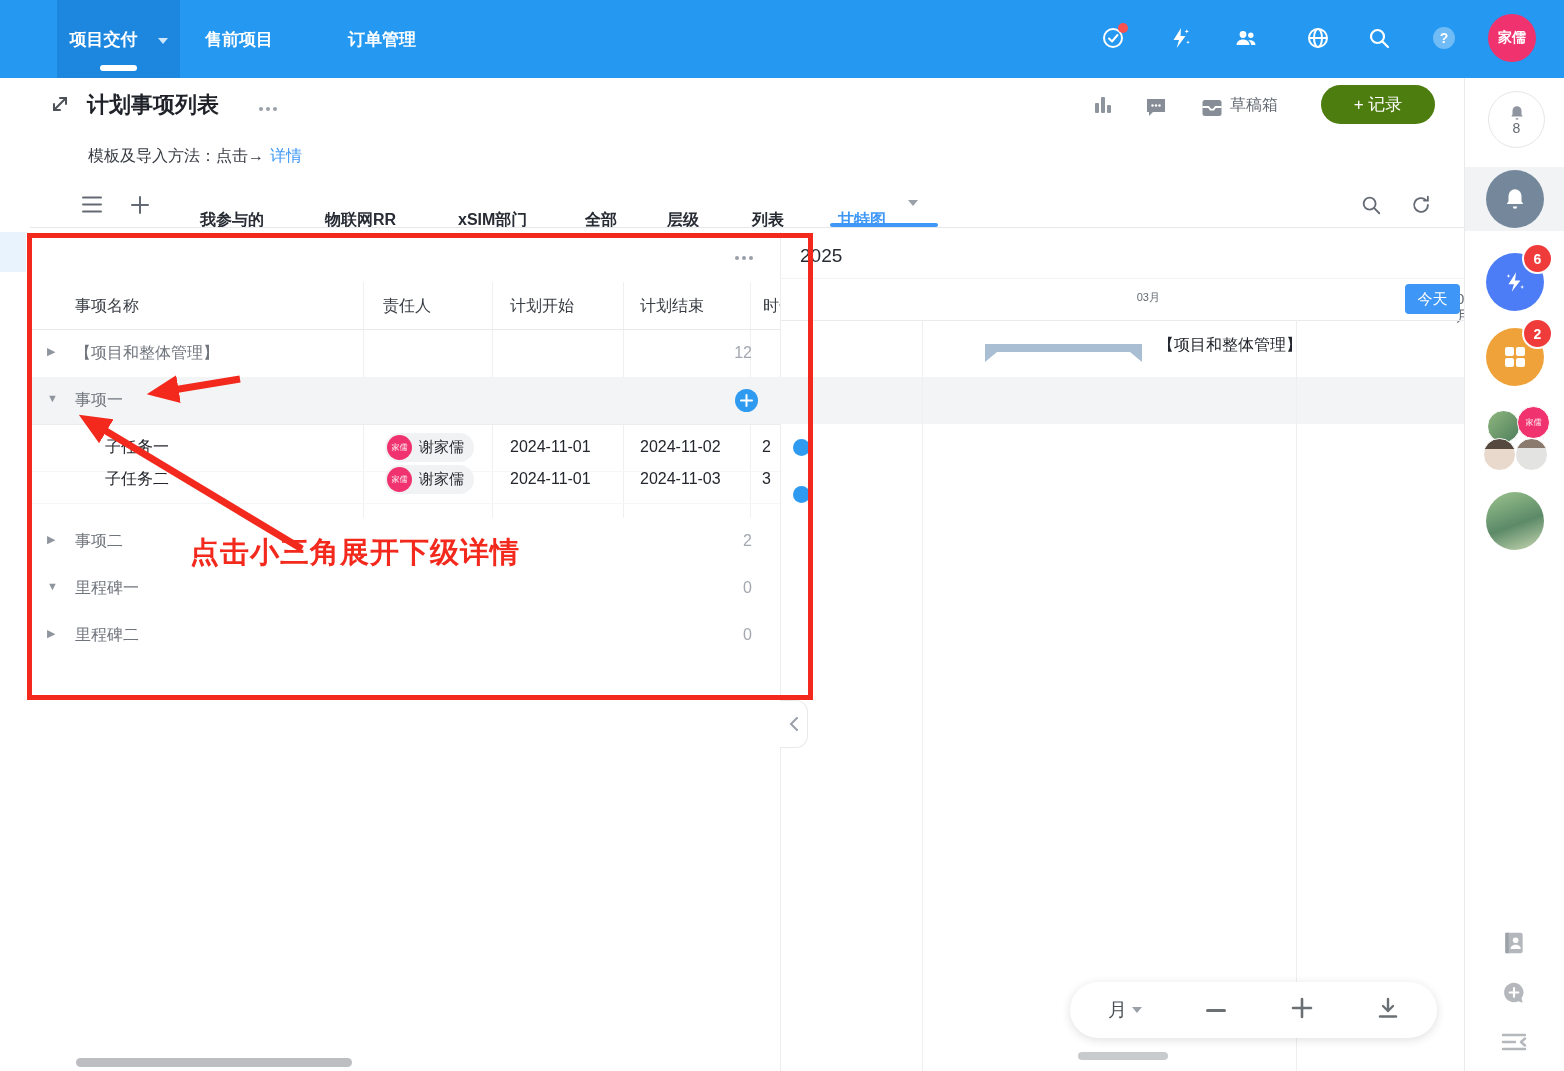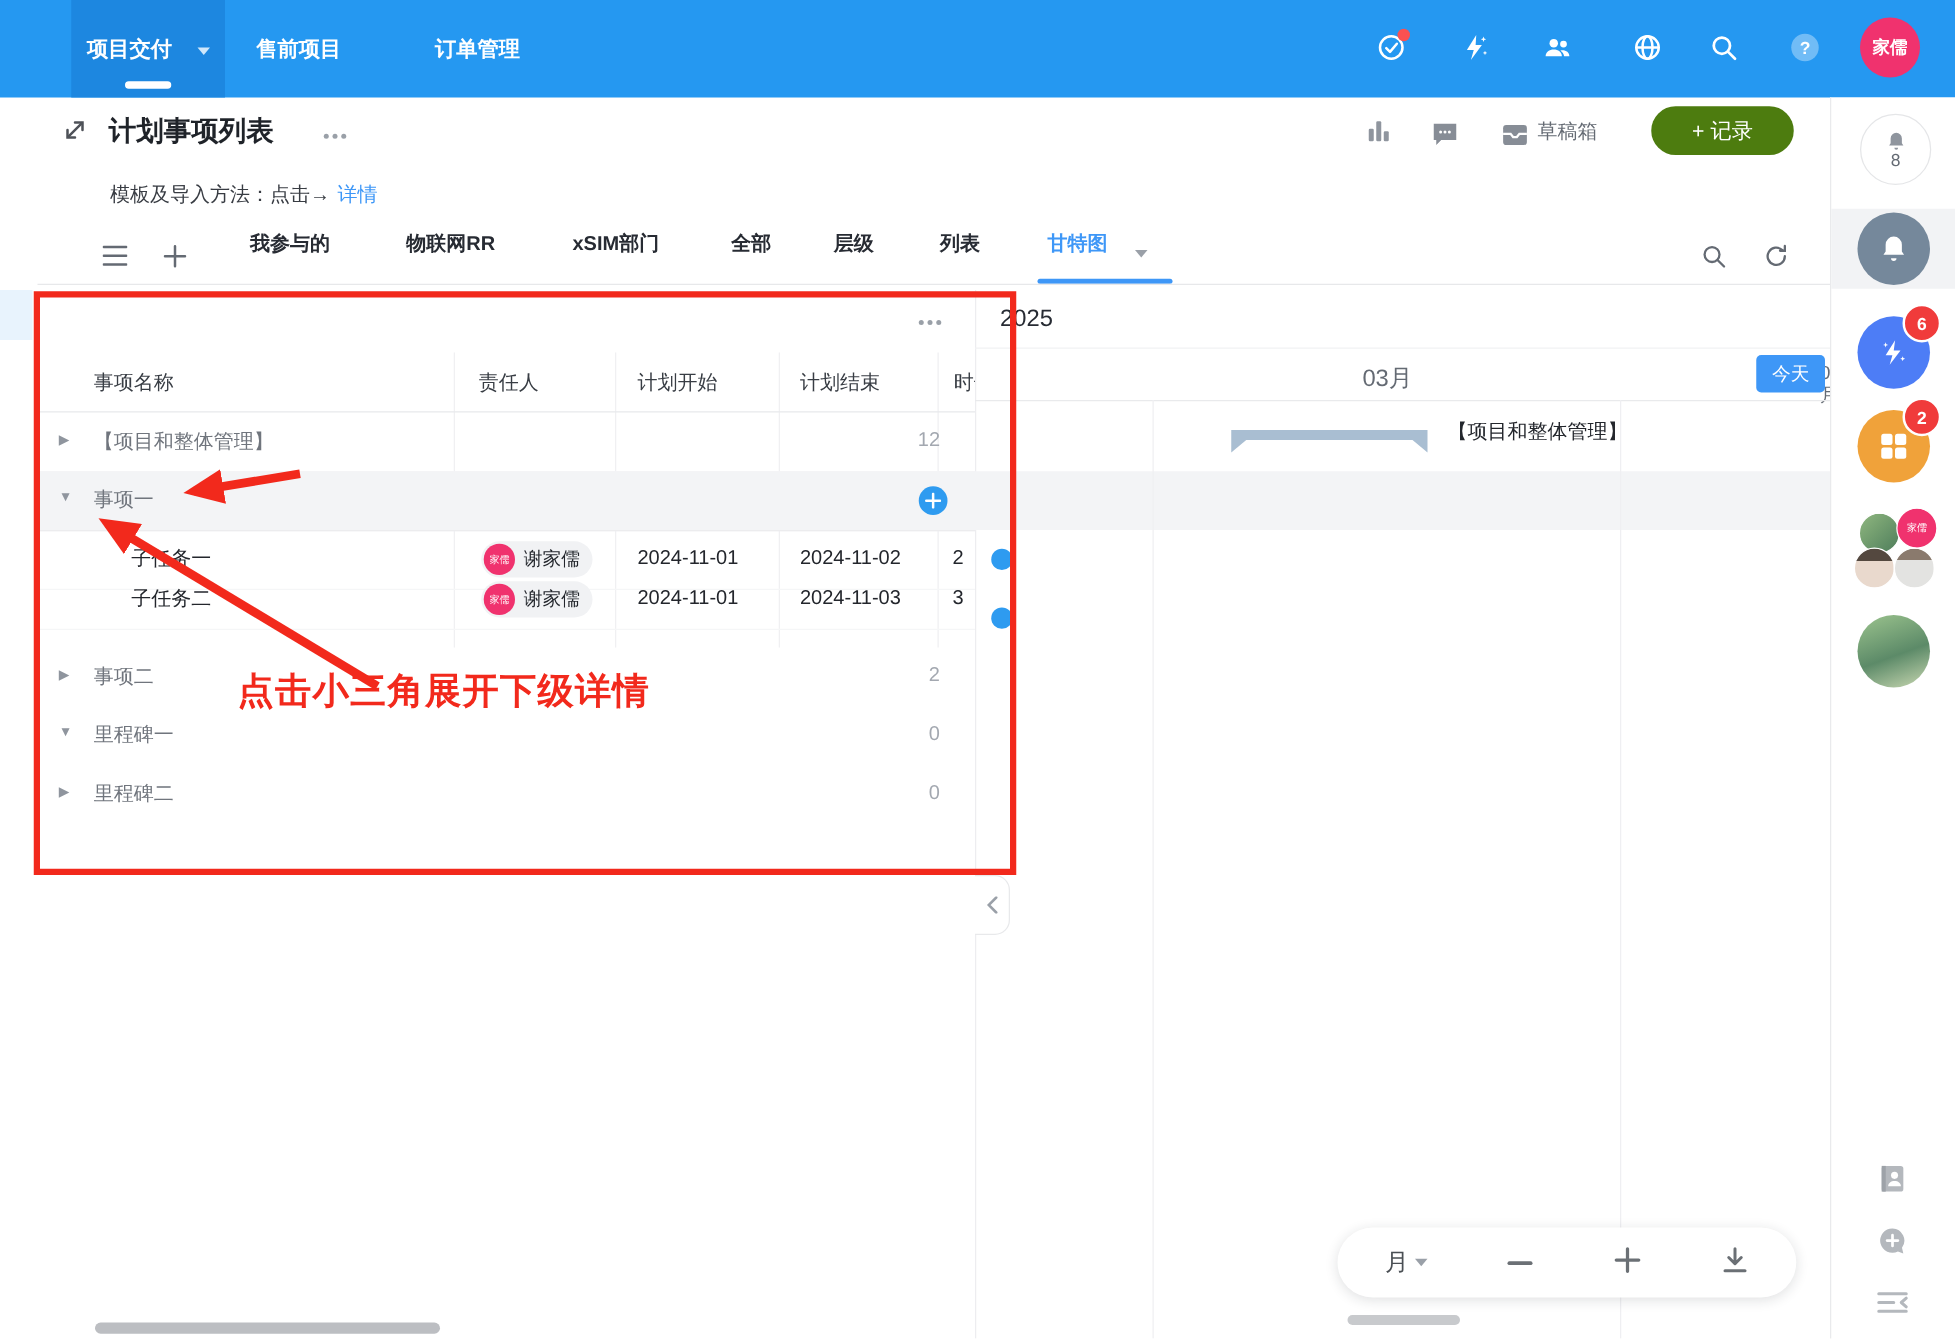--- a/index.html
+++ b/index.html
@@ -25,21 +25,21 @@
   .dots{position:absolute;width:4px;height:4px;border-radius:50%;background:#9aa0a8;box-shadow:7px 0 #9aa0a8,-7px 0 #9aa0a8;}
   .title-dots{left:266px;top:107px;}
   .icon-stats{left:1092px;top:94px;} .icon-comment{left:1144px;top:95px;} .icon-inbox{left:1200px;top:96px;}
   .draft-label{position:absolute;left:1230px;top:95px;font-size:16px;color:#646a73;}
   .record-btn{position:absolute;left:1321px;top:85px;width:114px;height:39px;border-radius:20px;background:#4d7c0f;color:#fff;font-size:17px;display:flex;align-items:center;justify-content:center;}
   .subtitle{position:absolute;left:88px;top:146px;font-size:16px;color:#383c43;}
   .subtitle .link{color:#3e97f7;margin-left:6px;}
 
   
   .icon-list{left:82px;top:196px;} .icon-plus{left:130px;top:195px;}
-  .vtab{position:absolute;top:185px;font-size:16px;font-weight:bold;color:#272b33;}
+  .vtab{position:absolute;top:210px;font-size:16px;font-weight:bold;color:#272b33;}
   .vt0{left:200px;} .vt1{left:325px;} .vt2{left:458px;} .vt3{left:585px;} .vt4{left:667px;} .vt5{left:752px;}
   .vt6{left:838px;color:#3e97f7;}
   .caret-g{position:absolute;left:908px;top:200px;width:0;height:0;border-left:5px solid transparent;border-right:5px solid transparent;border-top:6px solid #9aa0a8;}
   .active-underline{position:absolute;left:830px;top:223px;width:108px;height:4px;border-radius:2px;background:#3e97f7;}
   .icon-search2{left:1360px;top:194px;} .icon-refresh{left:1410px;top:194px;}
   .toolbar-divider{position:absolute;left:30px;top:227px;width:1434px;height:1px;background:#e7e8ea;}
   .left-pin{position:absolute;left:0;top:232px;width:26px;height:40px;background:#e8f3fd;}
 
   
   .tablep{position:absolute;left:30px;top:232px;width:750px;height:839px;overflow:hidden;}
@@ -65,21 +65,21 @@
   .chip-nm{font-size:15px;color:#23262c;margin:0 10px 0 7px;}
   .dt{position:absolute;top:14px;font-size:16px;color:#23262c;}
   .dts{left:480px;} .dte{left:610px;}
   .addbtn{position:absolute;left:705px;top:12px;width:23px;height:23px;border-radius:50%;background:#2e9bf0;display:flex;align-items:center;justify-content:center;}
 
   
   .ganttp{position:absolute;left:780px;top:232px;width:684px;height:839px;overflow:hidden;background:#fff;}
   .splitline{position:absolute;left:0;top:0;width:1px;height:839px;background:#ededf0;}
   .gyear{position:absolute;left:20px;top:13px;font-size:19px;color:#272b33;}
   .ghl1{position:absolute;left:0;top:46px;width:684px;height:1px;background:#f1f2f4;}
-  .gmonth{position:absolute;left:280px;top:58px;width:100px;text-align:center;font-size:19px;color:#646a73;}
+  .gmonth{position:absolute;left:280px;top:58px;width:100px;text-align:right;font-size:11px;color:#646a73;}
   .gmonth2{position:absolute;left:676px;top:58px;font-size:15px;color:#646a73;}
   .today-btn{position:absolute;left:625px;top:52px;width:55px;height:30px;border-radius:4px;background:#3e97f7;color:#fff;font-size:15px;display:flex;align-items:center;justify-content:center;}
   .ghl2{position:absolute;left:0;top:88px;width:684px;height:1px;background:#e9eaec;}
   .ggrid{position:absolute;top:88px;width:1px;height:751px;background:#efeff2;}
   .gg1{left:142px;} .gg2{left:516px;}
   .g-hl-strip{position:absolute;left:0;top:145px;width:684px;height:47px;background:#f3f4f6;}
   .sumbar{position:absolute;left:205px;top:112px;width:157px;height:8px;background:#a9bed2;}
   .tri-l{position:absolute;left:205px;top:120px;width:0;height:0;border-top:10px solid #a9bed2;border-right:12px solid transparent;}
   .tri-r{position:absolute;left:350px;top:120px;width:0;height:0;border-top:10px solid #a9bed2;border-left:12px solid transparent;}
   .sumlbl{position:absolute;left:378px;top:103px;font-size:16px;color:#23262c;}

